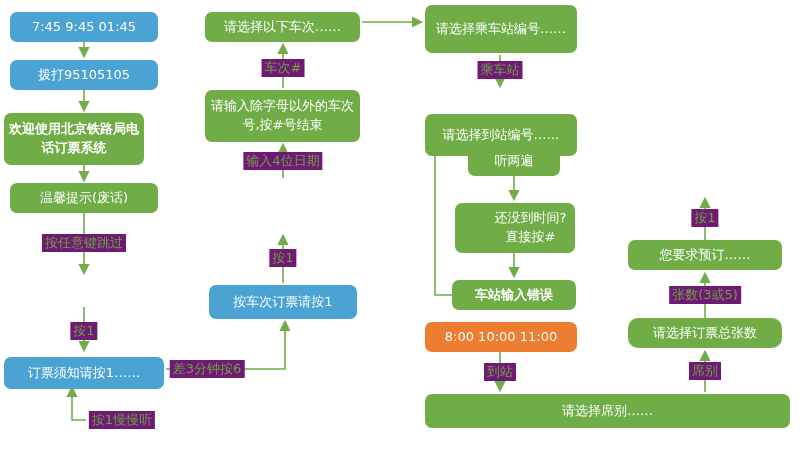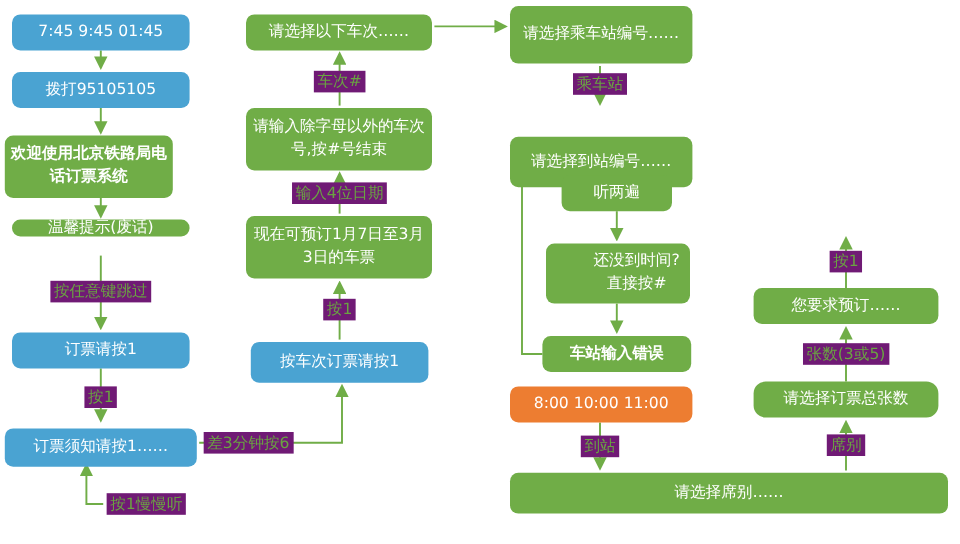--- a/index.html
+++ b/index.html
@@ -53,27 +53,25 @@
     <path d="M452 295 L435 295 L435 124" marker-end="url(#arrowhead)"></path>
     <path d="M500 352 L500 390" marker-end="url(#arrowhead)"></path>
     <path d="M705 392 L705 352" marker-end="url(#arrowhead)"></path>
     <path d="M705 318 L705 274" marker-end="url(#arrowhead)"></path>
     <path d="M705 240 L705 199" marker-end="url(#arrowhead)"></path>
   </svg>
 
   <div class="node blue" style="left:10px;  top:12px;  width:148px; height:30px;">7:45 9:45 01:45</div>
   <div class="node blue" style="left:10px;  top:60px;  width:148px; height:30px;">拨打95105105</div>
   <div class="node green" style="left:4px;   top:113px; width:140px; height:52px;font-weight:bold;">欢迎使用北京铁路局电话订票系统</div>
-  <div class="node green" style="left:10px;  top:183px; width:148px; height:14px;">温馨提示(废话)</div>
-  <div class="node blue" style="left:10px;  top:277px; width:148px; height:30px;">订票请按1</div>
+  <div class="node green" style="left:10px;  top:183px; width:148px; height:30px;">温馨提示(废话)</div>
   <div class="node blue" style="left:4px;   top:357px; width:160px; height:32px;">订票须知请按1……</div>
 
   <div class="node green" style="left:205px; top:12px;  width:155px; height:30px;">请选择以下车次……</div>
   <div class="node green" style="left:205px; top:90px;  width:155px; height:52px;">请输入除字母以外的车次号,按#号结束</div>
-  <div class="node green" style="left:205px; top:180px; width:155px; height:52px;">现在可预订1月7日至3月3日的车票</div>
   <div class="node blue" style="left:209px; top:285px; width:148px; height:34px;">按车次订票请按1</div>
 
   <div class="node green" style="left:425px; top:5px;   width:152px; height:48px;">请选择乘车站编号……</div>
   <div class="node green" style="left:425px; top:91px;  width:152px; height:42px;margin-top:23px;">请选择到站编号……</div>
   <div class="node green" style="left:468px; top:146px; width:92px;  height:30px;">听两遍</div>
   <div class="node green" style="left:455px; top:203px; width:120px; height:50px;padding-left:36px;">还没到时间?直接按#</div>
   <div class="node green" style="left:452px; top:280px; width:124px; height:30px;font-weight:bold;">车站输入错误</div>
   <div class="node orange" style="left:425px; top:322px; width:152px; height:30px;">8:00 10:00 11:00</div>
   <div class="node green" style="left:425px; top:394px; width:365px; height:34px;">请选择席别……</div>
 

